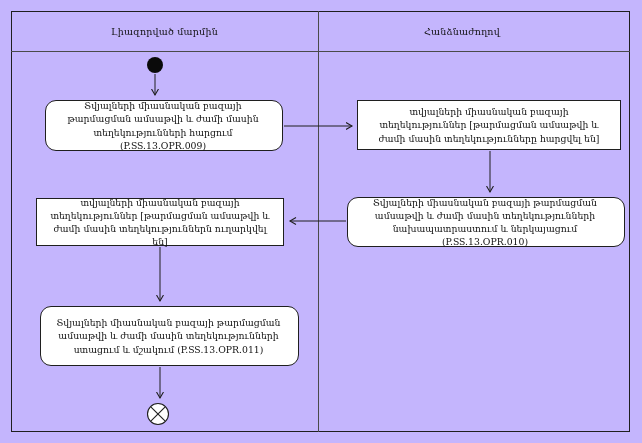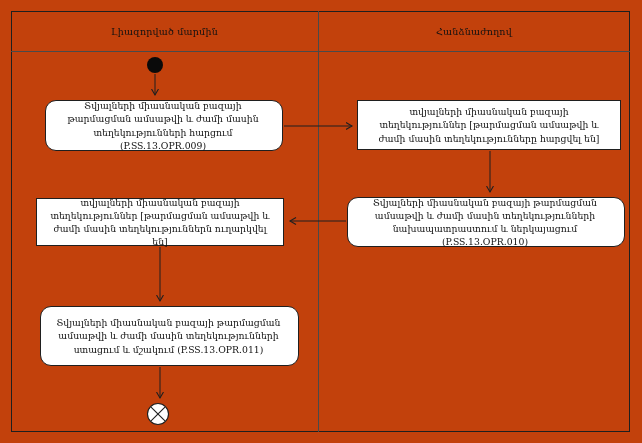--- a/index.html
+++ b/index.html
@@ -1,19 +1,19 @@
 <!DOCTYPE html>
 <html><head>
 <meta charset="utf-8">
 <style>
   html,body{margin:0;padding:0;background:#fff;}
   #canvas{
     position:relative;
     width:642px;height:443px;
-    background:#c2410c;
+    background:#c4b5fd;
     font-family:"DejaVu Serif","DejaVu Sans",serif;
     color:#111;
     overflow:hidden;
   }
   .frame{
     position:absolute;left:11px;top:11px;width:619px;height:421px;
     border:1px solid #1f1f1f;box-sizing:border-box;
   }
   .header-line{
     position:absolute;left:11px;top:51px;width:619px;height:0;
@@ -22,21 +22,21 @@
   .lane-divider{
     position:absolute;left:318px;top:11px;width:0;height:421px;
     border-left:1px solid #4a4a4a;
   }
   .lane-label{
     position:absolute;top:20px;height:22px;
     display:flex;align-items:center;justify-content:center;
     font-size:9.5px;letter-spacing:0.2px;
   }
   .lane-label.left{left:11px;width:307px;}
-  .lane-label.right{left:318px;width:312px;}
+  .lane-label.right{left:306px;width:312px;}
   .node{
     position:absolute;box-sizing:border-box;
     border:1px solid #1f1f1f;background:#ffffff;
     display:flex;align-items:center;justify-content:center;
     text-align:center;font-size:9.3px;line-height:1.4;
     padding:2px 10px;
   }
   .node.rounded{border-radius:11px;padding-left:8px;}
   svg.overlay{
     position:absolute;left:0;top:0;width:642px;height:443px;

